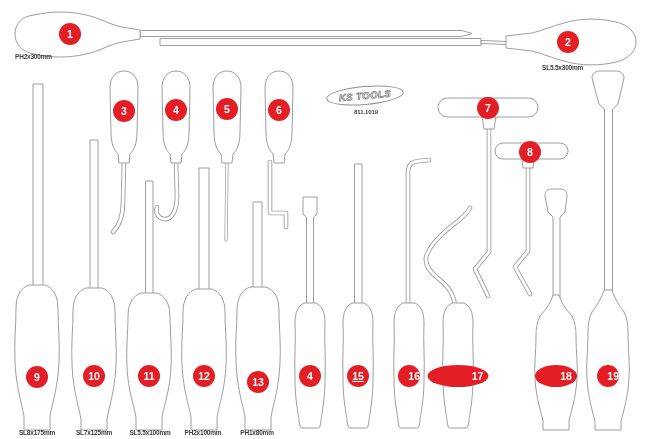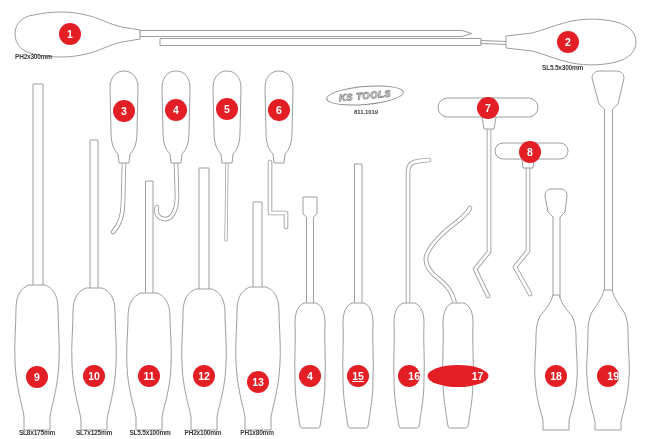--- a/index.html
+++ b/index.html
@@ -213,20 +213,20 @@
     </div>
   <div class="marker" style="left:358px;top:376px;text-decoration:underline;">
       <span>15</span>
     </div>
   <div class="marker" style="left:409px;top:376px;justify-content:flex-end;">
       <span>16</span>
     </div>
   <div class="marker" style="left:458px;top:376px;padding-left:39px;">
       <span>17</span>
     </div>
-  <div class="marker" style="left:556px;top:376px;">
+  <div class="marker" style="left:556px;top:376px;padding-left:20px;">
       <span>18</span>
     </div>
   <div class="marker" style="left:608px;top:376px;justify-content:flex-end;">
       <span>19</span>
     </div>
 
 </div>
 
 </body></html>

